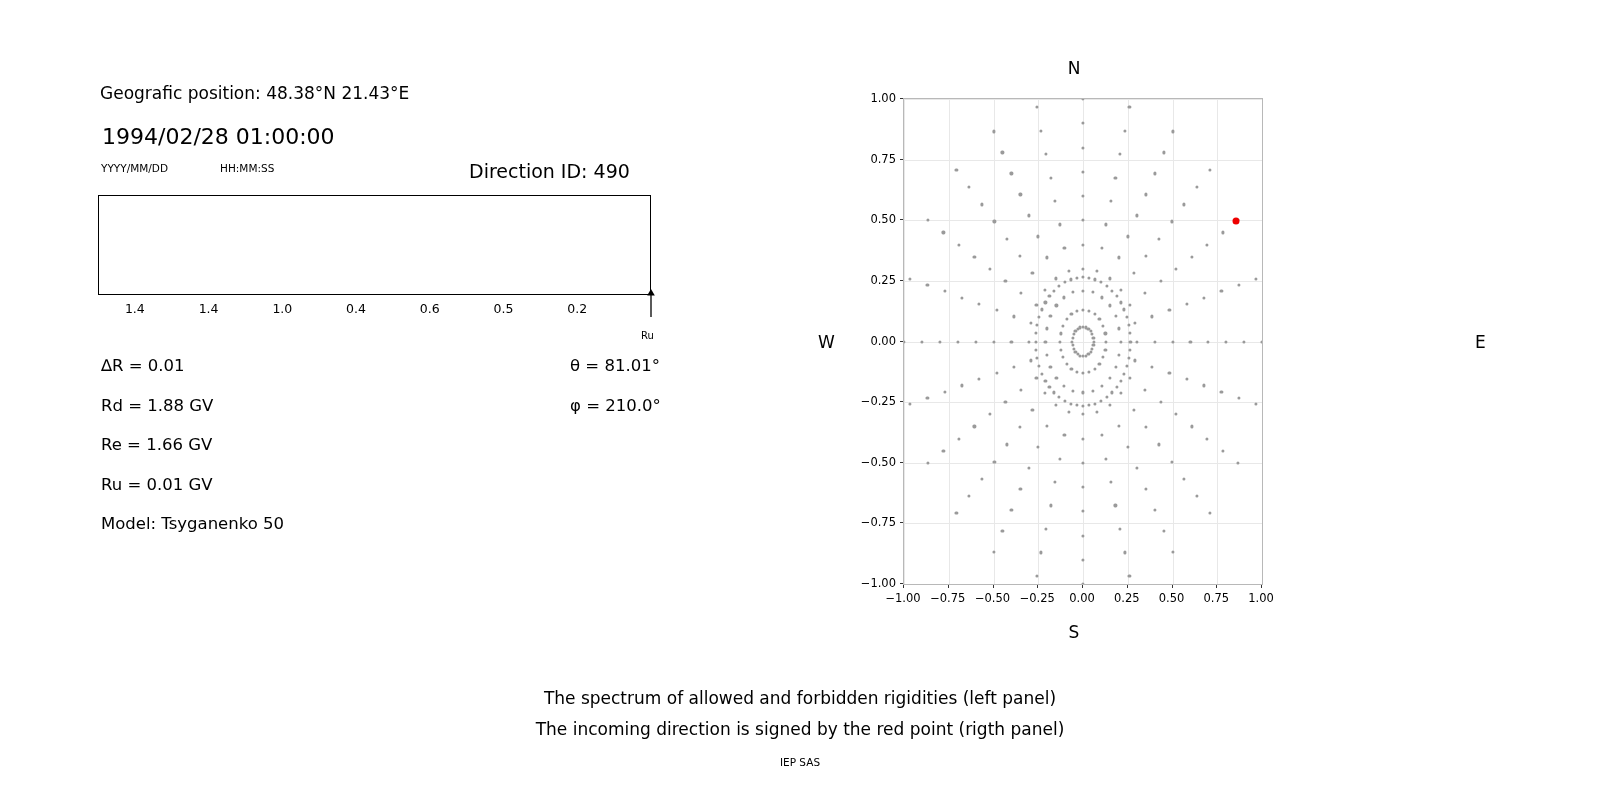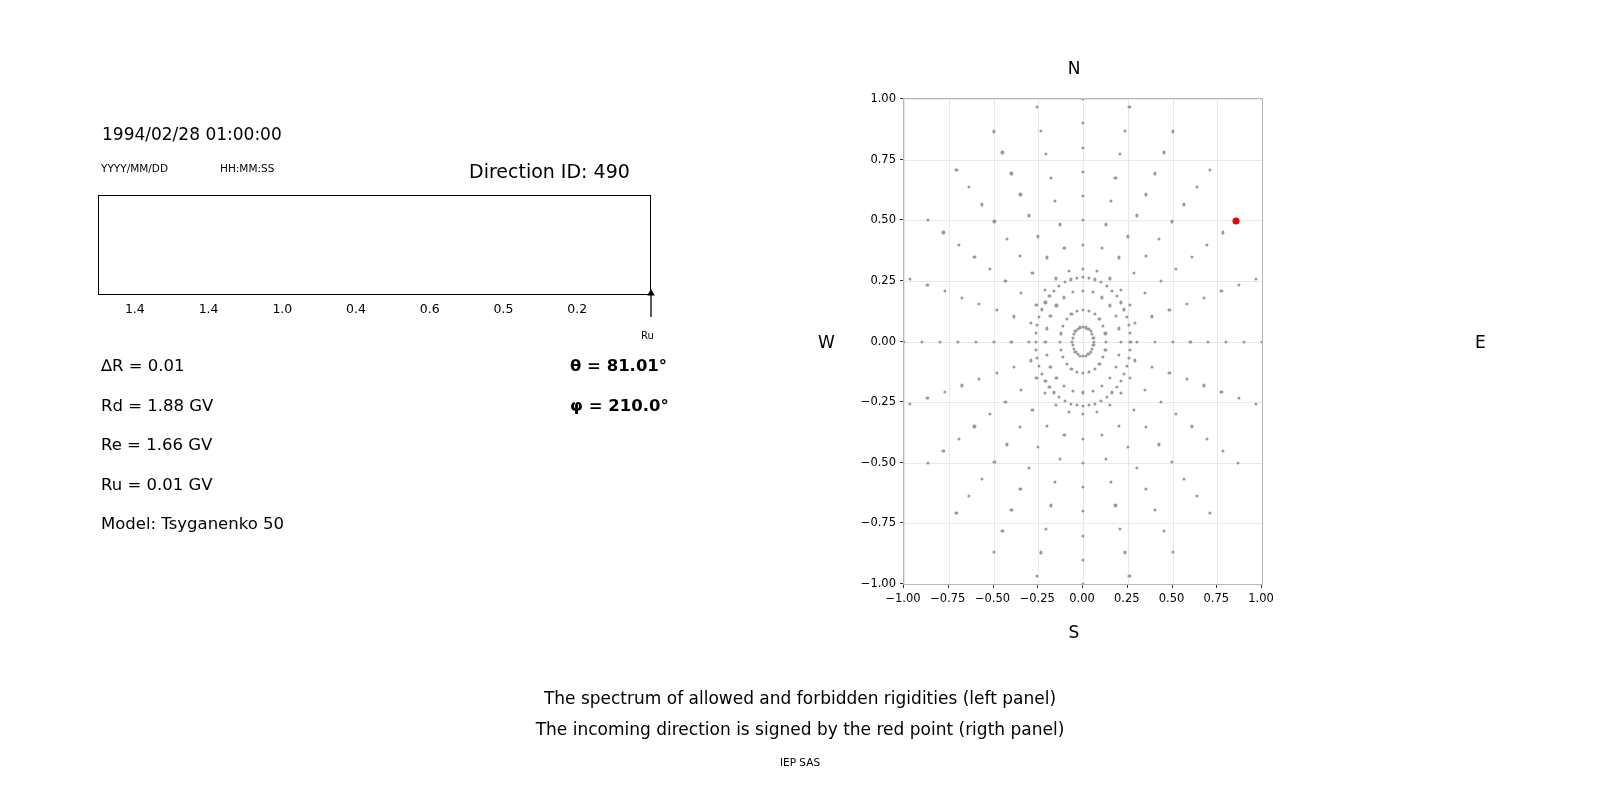--- a/index.html
+++ b/index.html
@@ -20,21 +20,21 @@
   
   #left-panel {
     left: 0; top: 0; width: 800px; height: 660px;
   }
   .geo-line {
     left: 100px; top: 83px;
     font-size: 17px;
   }
   .date-line {
     left: 102px; top: 124px;
-    font-size: 17px;
+    font-size: 22px;
   }
   .fmt-date {
     left: 101px; top: 162px;
     font-size: 10.5px;
   }
   .fmt-time {
     left: 220px; top: 162px;
     font-size: 10.5px;
   }
   .dir-id {
@@ -58,21 +58,21 @@
   .ru-arrow {
     left: 645px; top: 289px;
     width: 12px; height: 28px;
   }
   .ru-label {
     left: 641px; top: 330px;
     font-size: 10px;
   }
 
   .info-left { left: 101px; font-size: 16.5px; }
-  .info-right { left: 570px; font-size: 16.5px; font-weight: bold; }
+  .info-right { left: 570px; font-size: 16.5px; }
   .row1 { top: 356px; }
   .row2 { top: 396px; }
   .row3 { top: 435px; }
   .row4 { top: 475px; }
   .row5 { top: 514px; }
 
   
   #right-panel {
     left: 800px; top: 0; width: 800px; height: 660px;
   }
@@ -139,20 +139,21 @@
     width: 1600px; text-align: center;
     top: 756px; left: 0;
     font-size: 10.5px;
   }
 </style>
 </head>
 <body>
 
 <div id="left-panel" class="abs">
 
+  <div class="abs geo-line">Geografic position: 48.38°N 21.43°E</div>
   <div class="abs date-line">1994/02/28 01:00:00</div>
   <div class="abs fmt-date">YYYY/MM/DD</div>
   <div class="abs fmt-time">HH:MM:SS</div>
   <div class="abs dir-id">Direction ID: 490</div>
 
   <div id="spectrum-box" class="abs"></div>
   <div id="spectrum-xticks">
       <div class="abs tick-label" style="left: 134.867px;">1.4</div>
       <div class="abs tick-label" style="left: 208.6px;">1.4</div>
       <div class="abs tick-label" style="left: 282.333px;">1.0</div>

